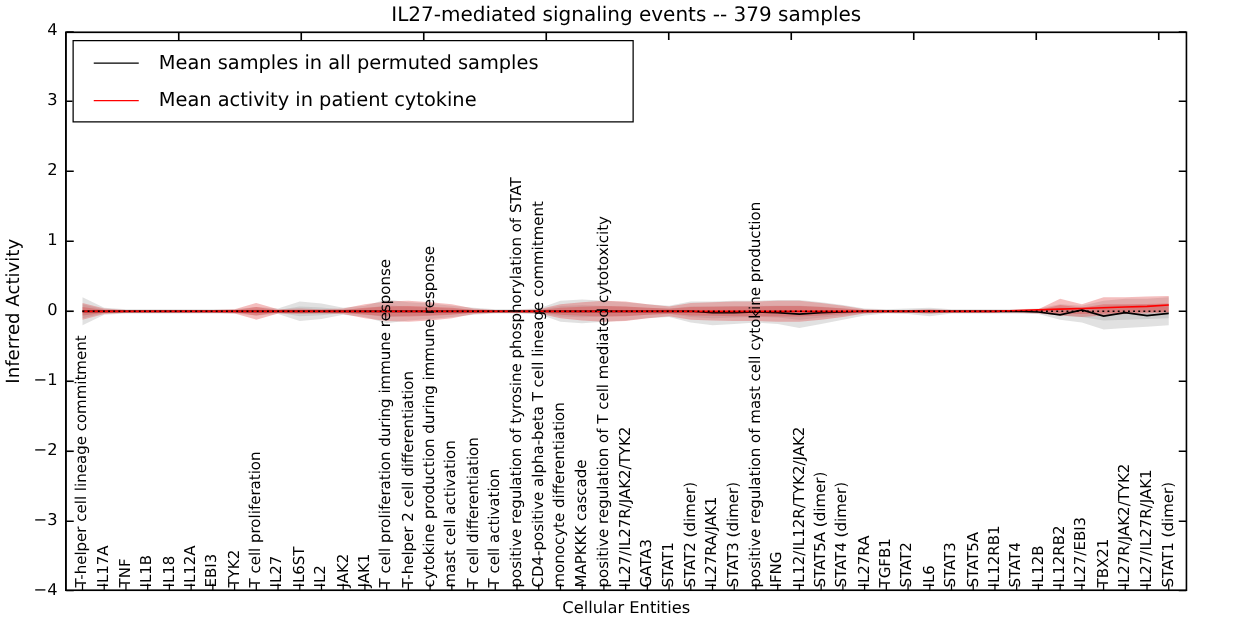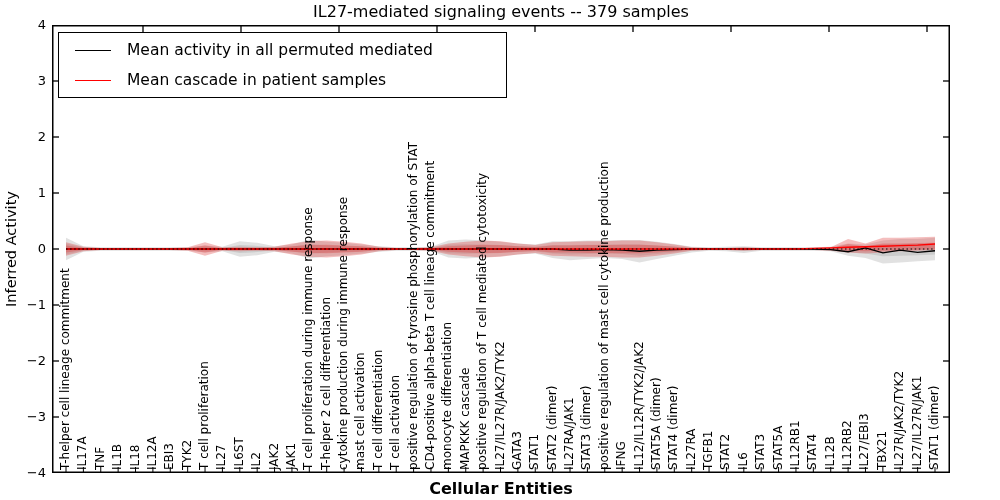--- a/index.html
+++ b/index.html
@@ -8,21 +8,21 @@
     font-family:"DejaVu Sans","Liberation Sans",sans-serif;color:#000;
     overflow:hidden;
   }
   #plot-svg{position:absolute;left:52px;top:25px;z-index:1;}
   #chart-title{
     position:absolute;left:52px;top:2px;width:898px;text-align:center;
     font-size:16px;z-index:3;
   }
   #x-axis-title{
     position:absolute;left:52px;top:479px;width:898px;text-align:center;
-    font-size:16px;z-index:3;font-weight:bold;
+    font-size:13px;z-index:3;
   }
   #y-axis-title{
     position:absolute;left:3px;top:249px;font-size:14.5px;white-space:nowrap;
     transform:rotate(-90deg) translateX(-50%);transform-origin:0 0;z-index:3;
   }
   .ytick-label{
     position:absolute;left:6px;width:40px;text-align:right;
     font-size:13px;line-height:17px;z-index:3;
   }
   .xtick-label{
@@ -196,22 +196,22 @@
       <div class="xtick-label" style="left: 857.48px; top: 470px;">IL27/EBI3</div>
       <div class="xtick-label" style="left: 874.86px; top: 470px;">TBX21</div>
       <div class="xtick-label" style="left: 892.24px; top: 470px;">IL27R/JAK2/TYK2</div>
       <div class="xtick-label" style="left: 909.62px; top: 470px;">IL27/IL27R/JAK1</div>
       <div class="xtick-label" style="left: 927px; top: 470px;">STAT1 (dimer)</div>
     </div>
 
   <div id="legend">
     <div class="legend-row">
       <span class="legend-line" id="legend-line-0" style="border-top-color: rgb(0, 0, 0);"></span>
-      <span class="legend-text">Mean activity in all permuted mediated</span>
+      <span class="legend-text">Mean samples in all permuted samples</span>
     </div>
     <div class="legend-row">
       <span class="legend-line" id="legend-line-1" style="border-top-color: rgb(255, 0, 0);"></span>
-      <span class="legend-text">Mean cascade in patient samples</span>
+      <span class="legend-text">Mean activity in patient cytokine</span>
     </div>
   </div>
 
   <div id="x-axis-title">Cellular Entities</div>
 </div>
 
 </body></html>

